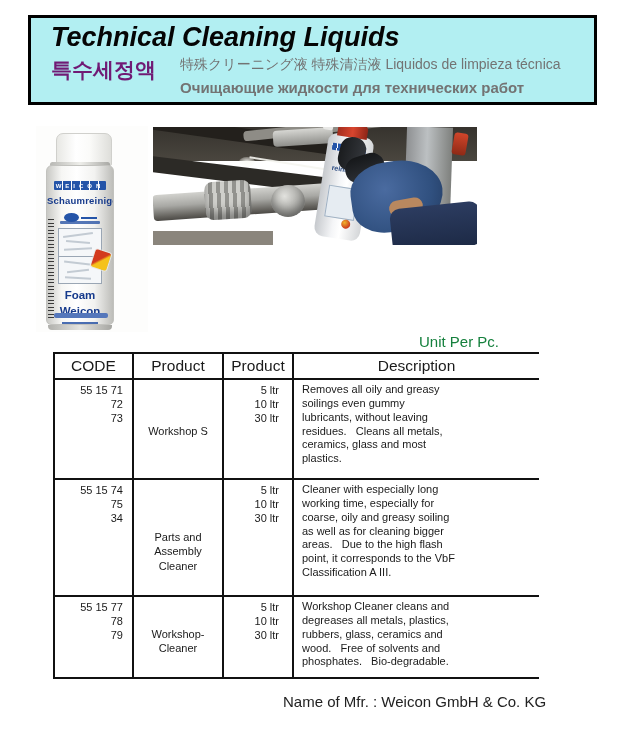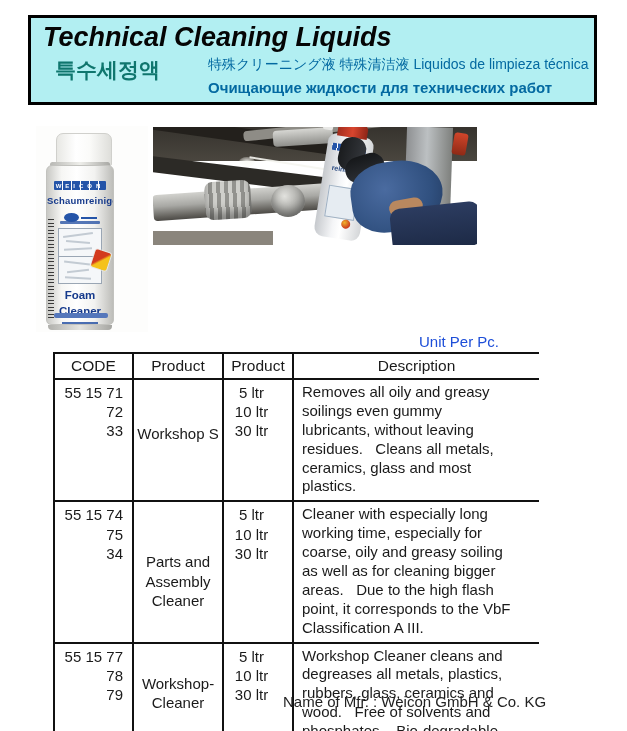--- a/index.html
+++ b/index.html
@@ -4,29 +4,29 @@
 <style>
   html,body{margin:0;padding:0;}
   body{
     width:627px;height:731px;position:relative;background:#ffffff;
     font-family:"Liberation Sans",sans-serif;color:#1c1c1c;overflow:hidden;
   }
   
   .header-box{
     position:absolute;left:28px;top:15px;width:569px;height:90px;
     background:#b2eff2;border:3px solid #000;box-sizing:border-box;
-    padding:5px 0 0 12px;
+    padding:5px 0 0 20px;
   }
   .page-title{
     font-size:27px;font-weight:bold;font-style:italic;color:#050505;
     letter-spacing:0px;line-height:1.05;
   }
   .lang-row{display:flex;margin-top:5px;}
-  .korean{font-size:21px;font-weight:bold;width:129px;flex:0 0 129px;color:#0f766e;text-align:center;}
-  .lang-col{font-size:14px;color:#0369a1;margin-left:36px;}
+  .korean{font-size:21px;font-weight:bold;width:129px;flex:0 0 129px;color:#701a75;}
+  .lang-col{font-size:14px;color:#737373;}
   .cjk-line{font-size:14px;line-height:1.2;}
   .russian-line{font-size:15px;margin-top:6px;line-height:1.2;font-weight:bold;}
 
   
   .can-shot{position:absolute;left:36px;top:126px;width:112px;height:206px;background:#fdfdfc;}
   .can-cap{
     position:absolute;left:20px;top:7px;width:56px;height:33px;
     background:linear-gradient(90deg,#e8e8e4,#ffffff 35%,#fbfbf9 60%,#dededa);
     border-radius:7px 7px 2px 2px;border:1px solid #d0d0cc;box-sizing:border-box;
   }
@@ -129,44 +129,44 @@
     background:linear-gradient(180deg,#16181a,#2e3136);border-radius:14px;transform:rotate(-18deg);}
   .ph-finger{left:186px;top:10px;width:26px;height:34px;z-index:4;
     background:linear-gradient(90deg,#1a1c1e,#34373c);border-radius:12px;transform:rotate(14deg);}
   .ph-arm{left:238px;top:78px;width:90px;height:44px;z-index:4;
     background:linear-gradient(180deg,#2c3c60,#1d2a46);border-radius:10px;transform:rotate(-6deg);}
   .ph-skin{left:236px;top:72px;width:34px;height:16px;z-index:4;background:#b9885f;border-radius:8px;transform:rotate(-10deg);}
   .ph-floor{left:0;top:104px;width:120px;height:14px;background:#8a857c;}
   .ph-red{left:300px;top:6px;width:14px;height:22px;background:linear-gradient(180deg,#d0452a,#8e2a16);border-radius:3px;transform:rotate(10deg);}
 
   
-  .unit-label{position:absolute;left:419px;top:333px;font-size:15px;color:#1d4ed8;}
+  .unit-label{position:absolute;left:419px;top:333px;font-size:15px;color:#15803d;}
 
   
   .products-table{
     position:absolute;left:53px;top:352px;border-collapse:collapse;table-layout:fixed;
     width:485px;color:#1a1a1a;
   }
   .products-table col.c-code{width:79px;}
   .products-table col.c-product{width:90px;}
   .products-table col.c-content{width:70px;}
   .products-table col.c-desc{width:246px;}
   .products-table th{
     font-weight:normal;font-size:15.5px;text-align:center;height:24px;
     border-top:2px solid #111;border-bottom:2px solid #111;padding:0;border-radius:8px;
   }
   .products-table th,.products-table td{border-right:none;}
   .products-table th:first-child,.products-table td:first-child{border-left:2px solid #111;}
   .v-line{border-right:2px solid #111 !important;}
   .products-table td{
-    vertical-align:top;font-size:15px;padding:0;border-bottom:2px solid #111;
+    vertical-align:top;font-size:11px;padding:0;border-bottom:2px solid #111;
   }
   .cell-code{text-align:right;padding:3px 9px 0 0 !important;line-height:1.28;}
   .cell-product{text-align:center;white-space:pre-line;line-height:1.3;}
-  .cell-content{text-align:center;padding:3px 13px 0 0 !important;line-height:1.28;}
+  .cell-content{text-align:right;padding:3px 13px 0 0 !important;line-height:1.28;}
   .cell-desc{padding:3px 4px 4px 8px !important;font-size:14.6px;line-height:1.26;white-space:pre-wrap;}
   .pt-r1 .cell-product{padding-top:44px !important;}
   .pt-r2 .cell-product{padding-top:50px !important;}
   .pt-r3 .cell-product{padding-top:30px !important;}
   .pt-r1{height:100px;}
   .pt-r2{height:117px;margin-left:34px;}
   .pt-r3{height:82px;}
 
   
   .mfr-note{position:absolute;left:283px;top:693px;font-size:15px;color:#222;}
@@ -200,21 +200,21 @@
         <div class="split"></div>
         <div class="sketch s1"></div>
         <div class="sketch s2"></div>
         <div class="sketch s3"></div>
         <div class="sketch s4"></div>
         <div class="sketch s5"></div>
         <div class="sketch s6"></div>
         <div class="flag-accent"></div>
       </div>
       <div class="can-name-en" style="white-space:pre-line;">Foam
-Cleaner</div>
+Weicon</div>
       <div class="can-subline"></div>
     </div>
     <div class="barcode"></div>
     <div class="can-band"></div>
   </div>
   <div class="can-foot"></div>
 </div>
 
 <div class="photo">
   <div class="ph ph-bg-top"></div>
@@ -261,21 +261,21 @@
       <tr>
     <th class="v-line">CODE</th>
     <th class="v-line">Product</th>
     <th class="v-line">Product</th>
     <th>Description</th>
   </tr>
   <tr class="pt-r1">
     <td class="cell-code v-line">
       <div>55 15 71</div>
       <div>72</div>
-      <div>33</div>
+      <div>73</div>
     </td>
     <td class="cell-product v-line">Workshop S</td>
     <td class="cell-content v-line">
       <div>5 ltr</div>
       <div>10 ltr</div>
       <div>30 ltr</div>
     </td>
     <td class="cell-desc">Removes all oily and greasy
 soilings even gummy
 lubricants, without leaving

